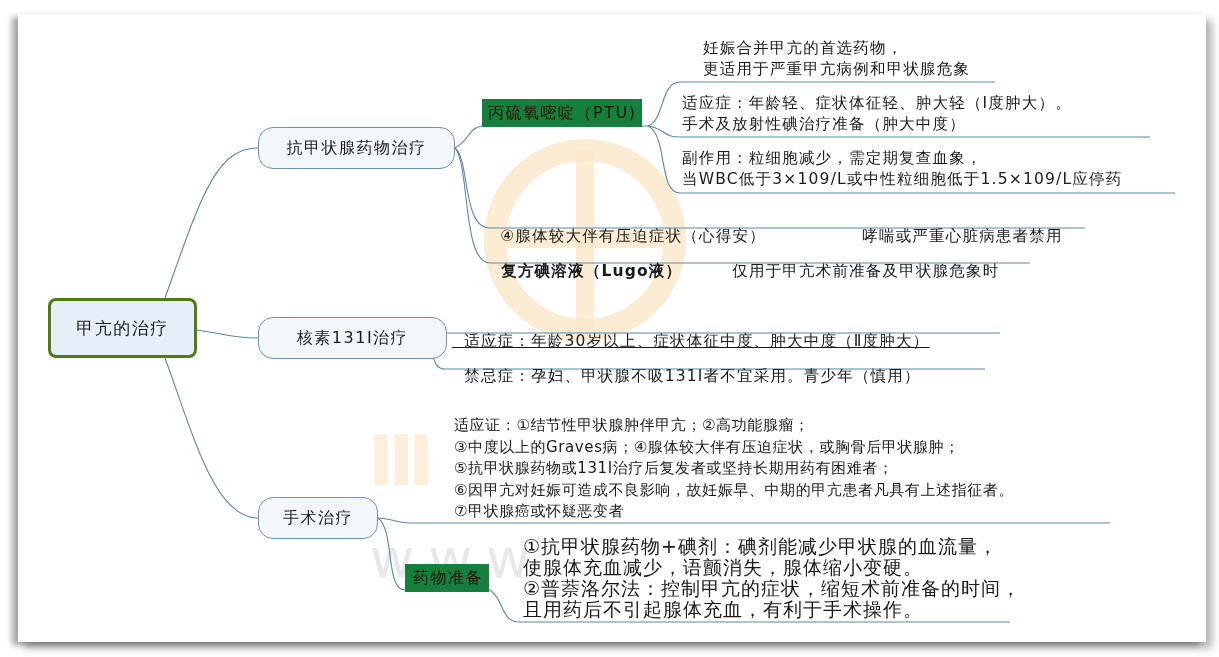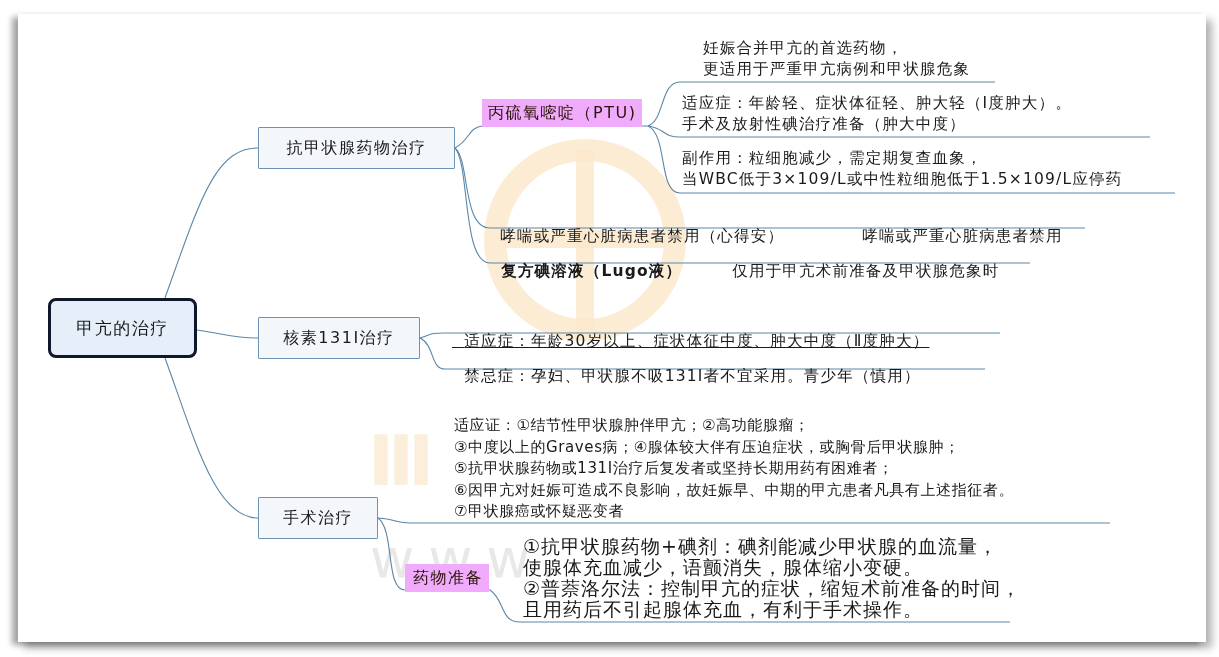--- a/index.html
+++ b/index.html
@@ -16,29 +16,29 @@
   }
   svg.links { position: absolute; left: 0; top: 0; width: 1219px; height: 657px; pointer-events: none; }
   .watermark { position: absolute; pointer-events: none; }
   .node {
     position: absolute; box-sizing: border-box;
     display: flex; align-items: center; justify-content: center;
     font-size: 16px; letter-spacing: 1.5px; white-space: nowrap;
   }
   .root {
     left: 48px; top: 298px; width: 149px; height: 60px;
-    background: #e6eff9; border: 3px solid #0f172a; border-radius: 8px;
+    background: #e6eff9; border: 3px solid #4d7c0f; border-radius: 8px;
     font-size: 17px;
   }
   .main {
-    background: #f3f7fc; border: 1px solid #6c93b3; border-radius: 1px;
+    background: #f3f7fc; border: 1px solid #6c93b3; border-radius: 15px;
     height: 42px;
   }
   .hl {
-    position: absolute; background: #f0abfc; color: #2b1408;
+    position: absolute; background: #15803d; color: #2b1408;
     font-size: 16px; letter-spacing: 1.5px; padding: 0 6px;
     height: 28px; line-height: 28px; white-space: nowrap;
   }
   .leaf {
     position: absolute; font-size: 15.5px; letter-spacing: 1.2px;
     line-height: 21px; white-space: pre;
   }
 </style>
 </head>
 <body>
@@ -88,33 +88,33 @@
   <span>丙硫氧嘧啶（PTU)</span>
 </div>
 <div class="leaf" style="left:682px;top:38px;margin-left:21px;"><span>妊娠合并甲亢的首选药物，</span>
 <span>更适用于严重甲亢病例和甲状腺危象</span></div>
 <div class="leaf" style="left:682px;top:93px;"><span>适应症：年龄轻、症状体征轻、肿大轻（Ⅰ度肿大）。</span>
 <span>手术及放射性碘治疗准备（肿大中度）</span></div>
 <div class="leaf" style="left:682px;top:148px;"><span>副作用：粒细胞减少，需定期复查血象，</span>
 <span>当WBC低于3×109/L或中性粒细胞低于1.5×109/L应停药</span></div>
 
 <div class="leaf" style="left:488px;top:205px;">
-  <span>哮喘或严重心脏病患者禁用（心得安）</span>
+  <span>④腺体较大伴有压迫症状（心得安）</span>
 </div>
 <div class="leaf" style="left:850px;top:205px;">
   <span>哮喘或严重心脏病患者禁用</span>
 </div>
 <div class="leaf" style="left:488px;top:240px;font-weight:bold;">
   <span>复方碘溶液（Lugo液）</span>
 </div>
 <div class="leaf" style="left:720px;top:240px;">
   <span>仅用于甲亢术前准备及甲状腺危象时</span>
 </div>
 
-<div class="node main" style="left:258px;top:317px;width:162px;">
+<div class="node main" style="left:258px;top:317px;width:189px;">
   <span>核素131I治疗</span>
 </div>
 <div class="leaf" style="left:452px;top:310px;text-decoration:underline;">
   <span>适应症：年龄30岁以上、症状体征中度、肿大中度（Ⅱ度肿大）</span>
 </div>
 <div class="leaf" style="left:452px;top:345px;">
   <span>禁忌症：孕妇、甲状腺不吸131I者不宜采用。青少年（慎用）</span>
 </div>
 
 <div class="node main" style="left:258px;top:497px;width:120px;align-items:center;">

